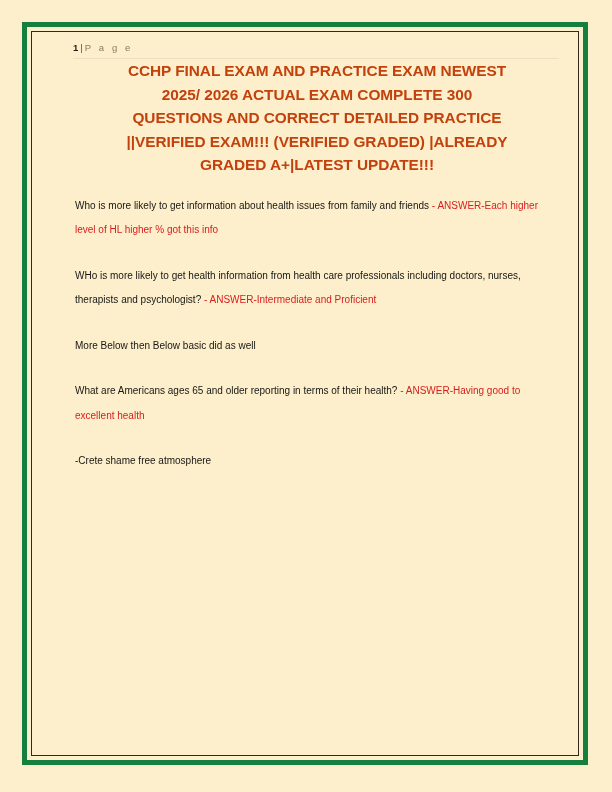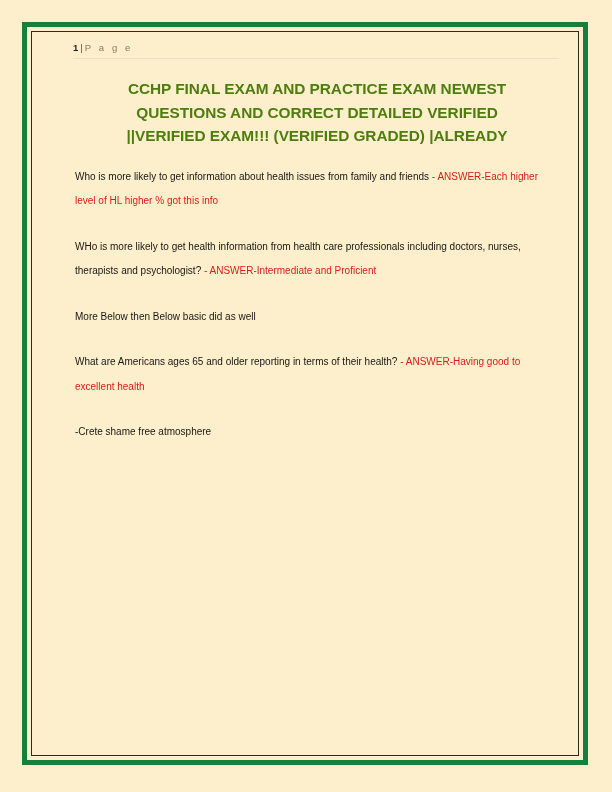--- a/index.html
+++ b/index.html
@@ -70,23 +70,22 @@
   }
   #header-rule {
     margin-top: 1px;
     width: 486px;
     height: 1px;
     background: #ece0c0;
   }
 
   
   #doc-title {
-    margin-top: 18px;
     text-align: center;
-    color: #4d7c0f;
+    color: #c2410c;
     font-weight: bold;
     font-size: 15.4px;
     line-height: 23.5px;
     letter-spacing: -0.05px;
     padding: 0 4px;
   }
 
   
   #doc-body {
     margin-top: 17px;
@@ -119,22 +118,24 @@
 
   <div id="page-content">
 
     <div id="page-header">
       <span class="folio">1</span><span class="sep">|</span><span class="word">P a g e</span>
     </div>
     <div id="header-rule"></div>
 
     <div id="doc-title">
         <div class="title-line">CCHP FINAL EXAM AND PRACTICE EXAM NEWEST</div>
-        <div class="title-line">QUESTIONS AND CORRECT DETAILED VERIFIED</div>
+        <div class="title-line">2025/ 2026 ACTUAL EXAM COMPLETE 300</div>
+        <div class="title-line">QUESTIONS AND CORRECT DETAILED PRACTICE</div>
         <div class="title-line">||VERIFIED EXAM!!! (VERIFIED GRADED) |ALREADY</div>
+        <div class="title-line">GRADED A+|LATEST UPDATE!!!</div>
       </div>
 
     <div id="doc-body">
         <p class="qa-block"><span class="question">Who is more likely to get information about health issues from family and friends</span><span class="answer"> - ANSWER-Each higher level of HL higher % got this info</span></p>
         <p class="qa-block"><span class="question">WHo is more likely to get health information from health care professionals including doctors, nurses, therapists and psychologist?</span><span class="answer"> - ANSWER-Intermediate and Proficient</span></p>
         <p class="qa-block"><span class="question">More Below then Below basic did as well</span></p>
         <p class="qa-block"><span class="question">What are Americans ages 65 and older reporting in terms of their health?</span><span class="answer"> - ANSWER-Having good to excellent health</span></p>
         <p class="qa-block"><span class="followup">-Crete shame free atmosphere</span></p>
       </div>
 

